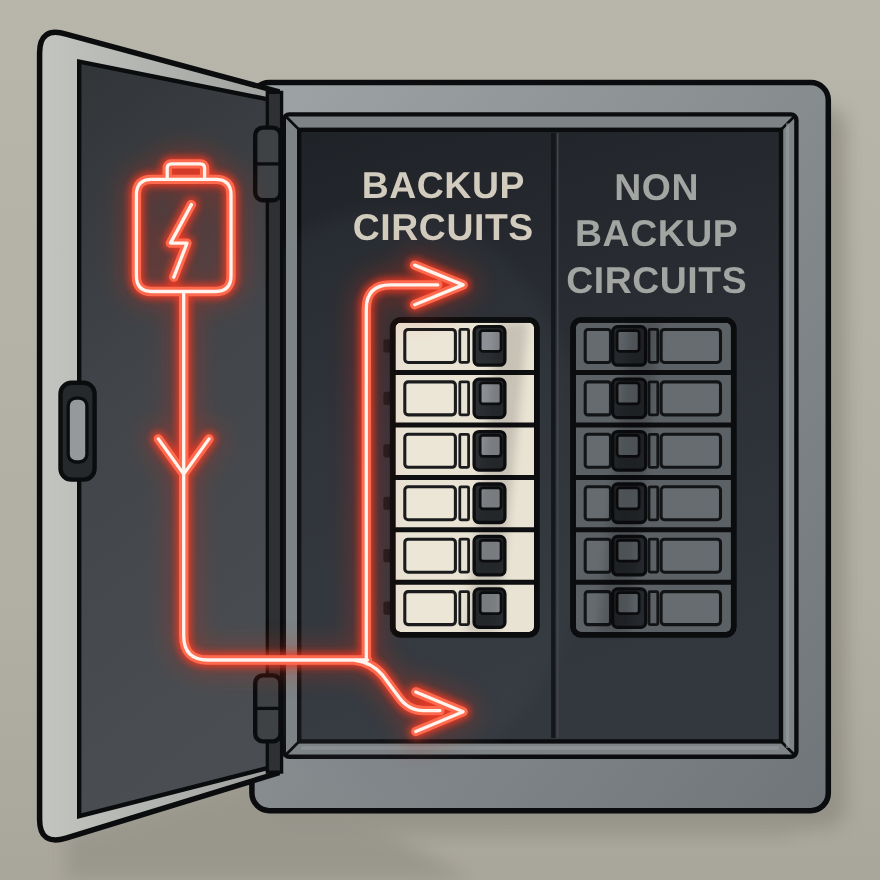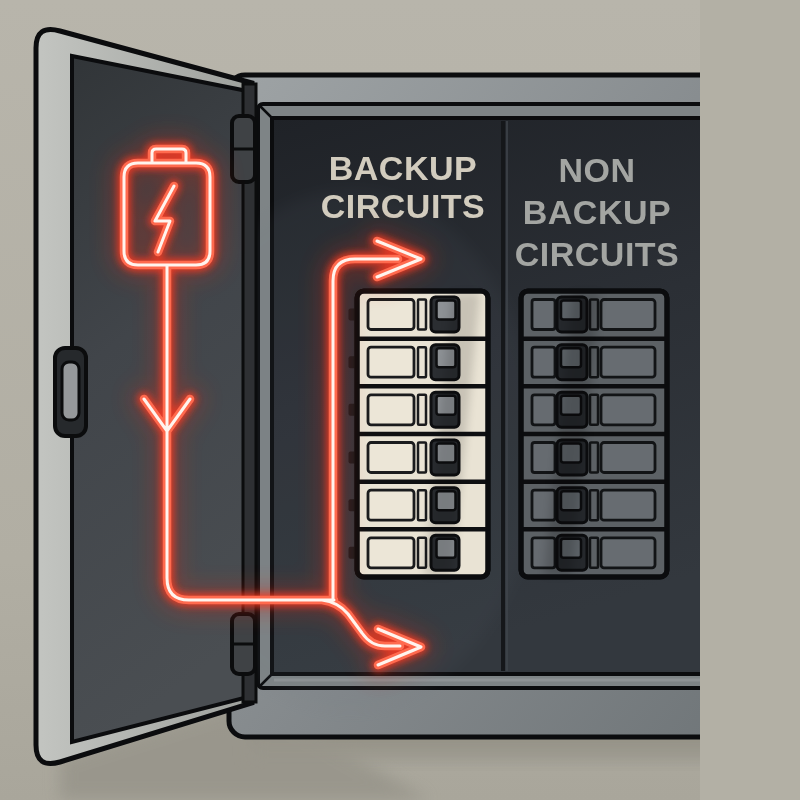--- a/index.html
+++ b/index.html
@@ -1,16 +1,16 @@
 <!DOCTYPE html>
 <html><head>
 <meta charset="utf-8">
 <style>
   html,body{margin:0;padding:0;background:#b3b0a5;}
-  .stage{width:700px;height:800px;position:relative;overflow:hidden;}
+  .stage{width:800px;height:800px;position:relative;overflow:hidden;}
   svg{display:block;}
   text{font-family:"Liberation Sans","DejaVu Sans",sans-serif;font-weight:bold;letter-spacing:.5px;}
   .col-title{font-size:34px;}
   
   .n-glow2{fill:none;stroke:#d92a17;stroke-width:26;opacity:.30;stroke-linecap:round;stroke-linejoin:round;filter:url(#blurBig);}
   .n-glow1{fill:none;stroke:#ff3b20;stroke-width:13;opacity:.8;stroke-linecap:round;stroke-linejoin:round;filter:url(#blurSmall);}
   .n-main{fill:none;stroke-width:8.5;stroke-linecap:round;stroke-linejoin:round;}
   .n-core{fill:none;stroke:#fff4ee;stroke-width:3;stroke-linecap:round;stroke-linejoin:round;}
   .outline{stroke:#0b0c0e;}
 </style>

